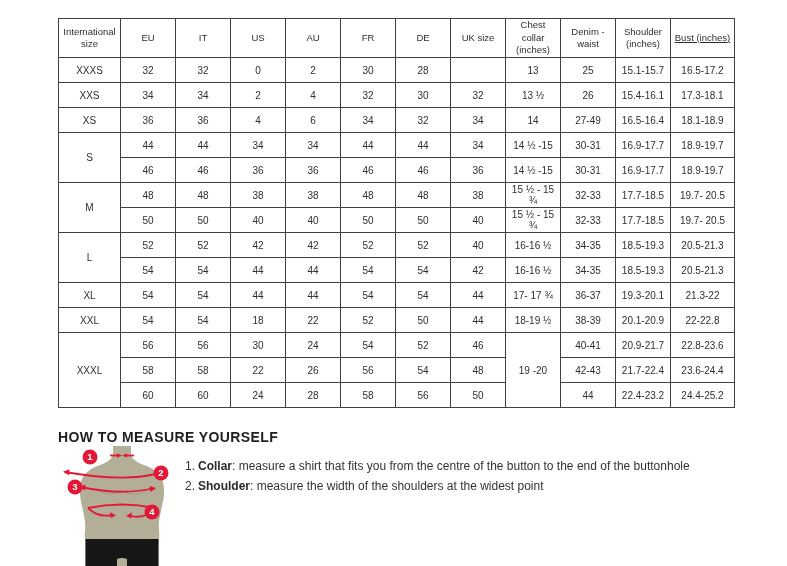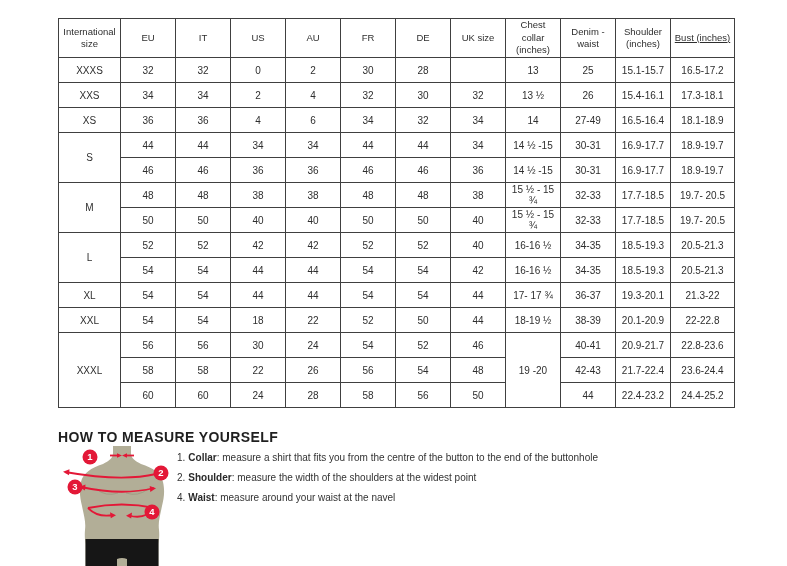--- a/index.html
+++ b/index.html
@@ -23,21 +23,21 @@
   .size-table thead th.nowrap{white-space:nowrap;text-decoration:underline;}
   .size-table tbody td{height:24px;font-size:10px;}
   
   .measure-title{
     position:absolute;left:58px;top:429px;
     font-size:14px;font-weight:bold;letter-spacing:.4px;color:#1f1f1f;
   }
   .figure{position:absolute;left:58px;top:446px;width:128px;height:120px;}
   .instructions{
     position:absolute;left:173px;top:448px;
-    font-size:10px;color:#333;list-style:none;margin:4px;padding:0;
+    font-size:12px;color:#333;list-style:none;margin:12px;padding:0;
   }
   .instructions li{margin:0 0 8px 0;line-height:12px;}
   .instructions .num{margin-right:3px;}
   .instructions b{color:#2a2a2a;}
 </style>
 </head>
 <body>
 
 <table class="size-table">
   <colgroup>
@@ -305,14 +305,13 @@
         <text x="17" y="44.4" fill="#ffffff">3</text>
       <circle cx="94" cy="66" r="7.5" fill="#e31837"></circle>
         <text x="94" y="69.4" fill="#ffffff">4</text>
     </g>
   </svg>
 </div>
 
 <ol class="instructions">
   <li><span class="num">1.</span><b>Collar</b><span>: measure a shirt that fits you from the centre of the button to the end of the buttonhole</span></li>
   <li><span class="num">2.</span><b>Shoulder</b><span>: measure the width of the shoulders at the widest point</span></li>
-  <li><span class="num">4.</span><b>Waist</b><span>: measure around your waist at the navel</span></li>
 </ol>
 
 </body></html>

